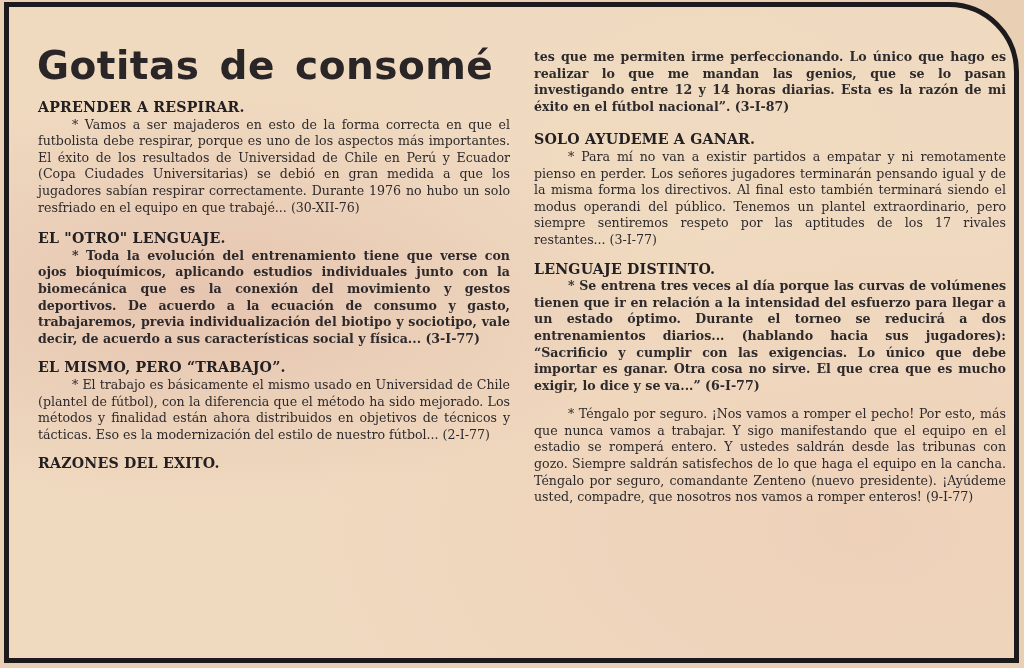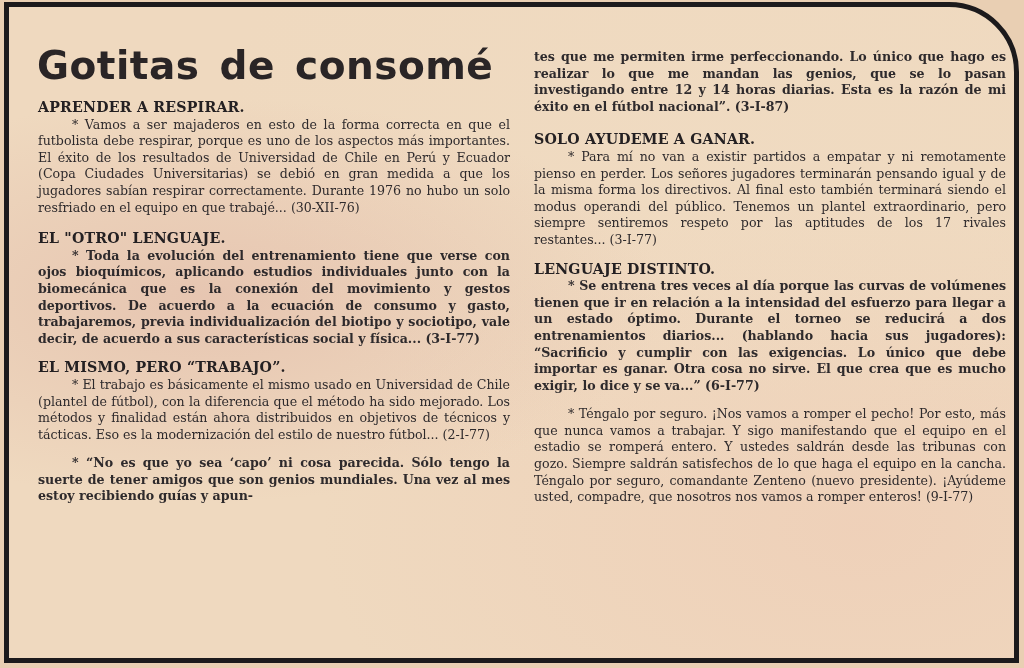--- a/index.html
+++ b/index.html
@@ -84,21 +84,21 @@
     </div>
     <div class="section">
       <div class="section-title">EL "OTRO" LENGUAJE.</div>
       <p class="section-body light">* Toda la evolución del entrenamiento tiene que verse con ojos bioquímicos, aplicando estudios individuales junto con la biomecánica que es la conexión del movimiento y gestos deportivos. De acuerdo a la ecuación de consumo y gasto, trabajaremos, previa individualización del biotipo y sociotipo, vale decir, de acuerdo a sus características social y física... (3-I-77)</p>
     </div>
     <div class="section">
       <div class="section-title">EL MISMO, PERO “TRABAJO”.</div>
       <p class="section-body">* El trabajo es básicamente el mismo usado en Universidad de Chile (plantel de fútbol), con la diferencia que el método ha sido mejorado. Los métodos y finalidad están ahora distribuidos en objetivos de técnicos y tácticas. Eso es la modernización del estilo de nuestro fútbol... (2-I-77)</p>
     </div>
     <div class="section">
-      <p class="section-body light">* “No es que yo sea ‘capo’ ni cosa parecida. Sólo tengo la suerte de tener amigos que son genios mundiales. Una vez al mes estoy recibiendo guías y apun-</p>
+      <div class="section-title">RAZONES DEL EXITO.</div>
     </div>
   </div>
 
   <div class="col col-right">
     <p class="continued">tes que me permiten irme perfeccionando. Lo único que hago es realizar lo que me mandan las genios, que se lo pasan investigando entre 12 y 14 horas diarias. Esta es la razón de mi éxito en el fútbol nacional”. (3-I-87)</p>
     <div class="section">
       <div class="section-title">SOLO AYUDEME A GANAR.</div>
       <p class="section-body">* Para mí no van a existir partidos a empatar y ni remotamente pienso en perder. Los señores jugadores terminarán pensando igual y de la misma forma los directivos. Al final esto también terminará siendo el modus operandi del público. Tenemos un plantel extraordinario, pero siempre sentiremos respeto por las aptitudes de los 17 rivales restantes... (3-I-77)</p>
     </div>
     <div class="section">

